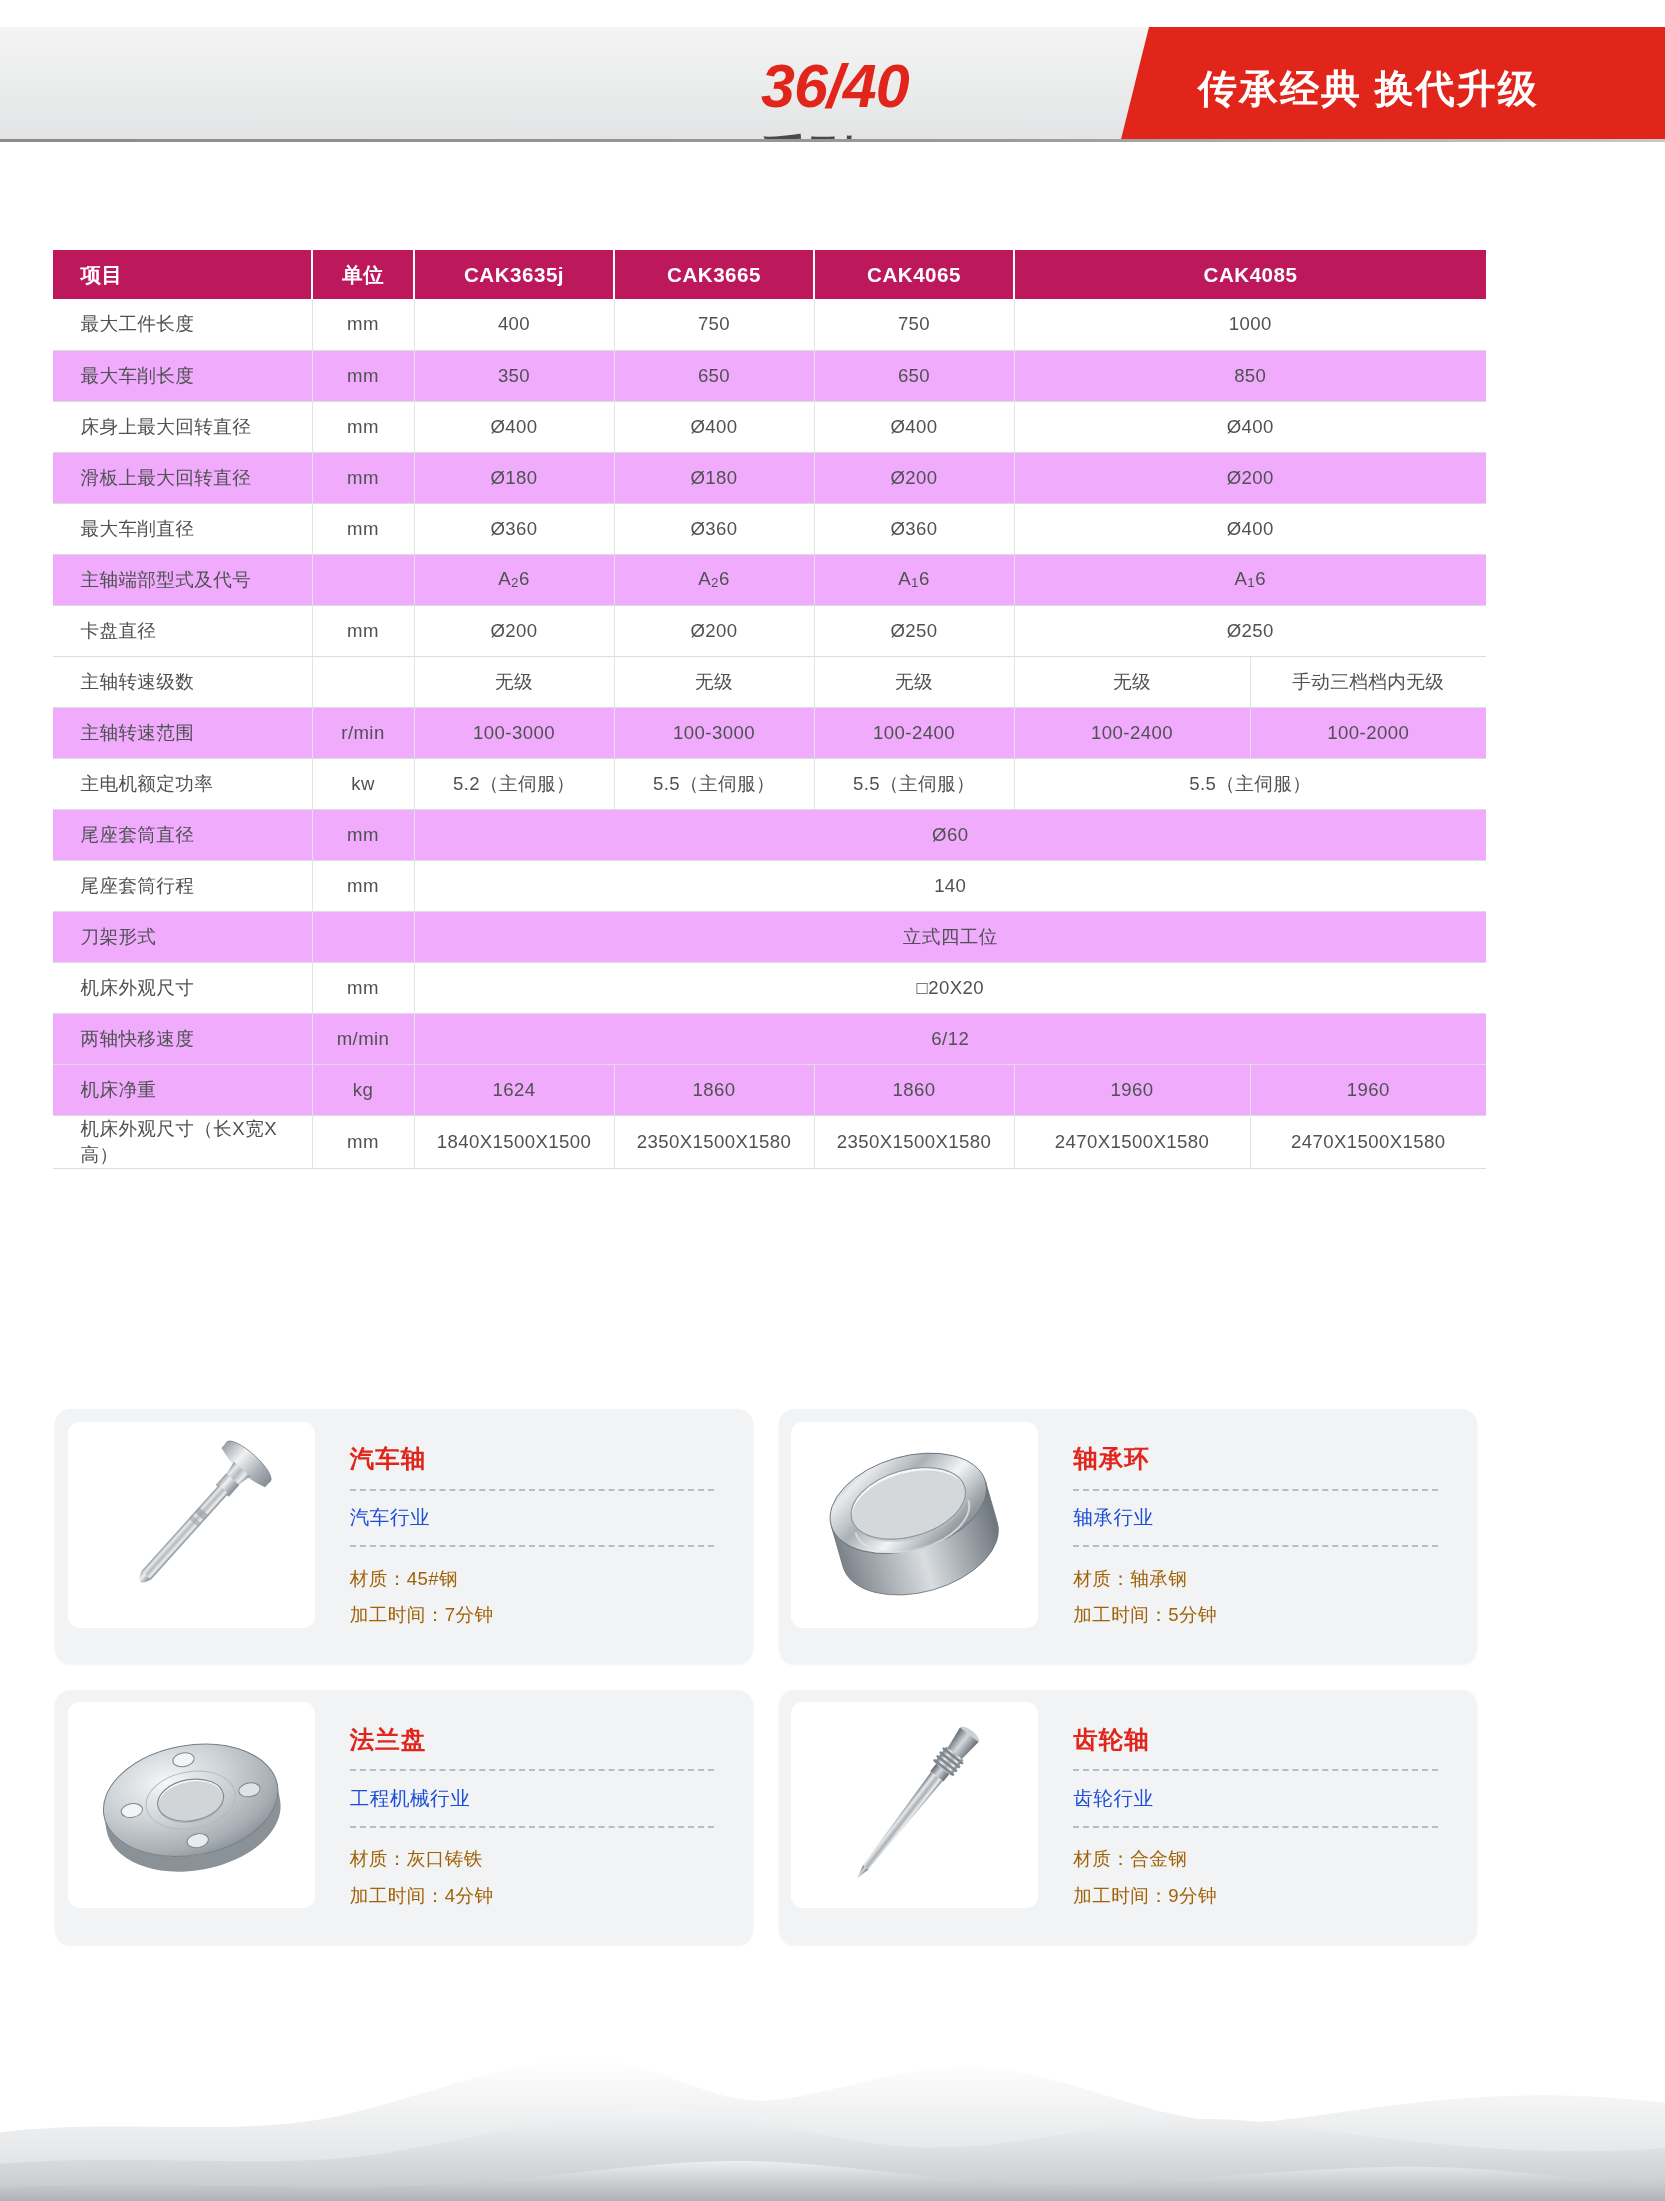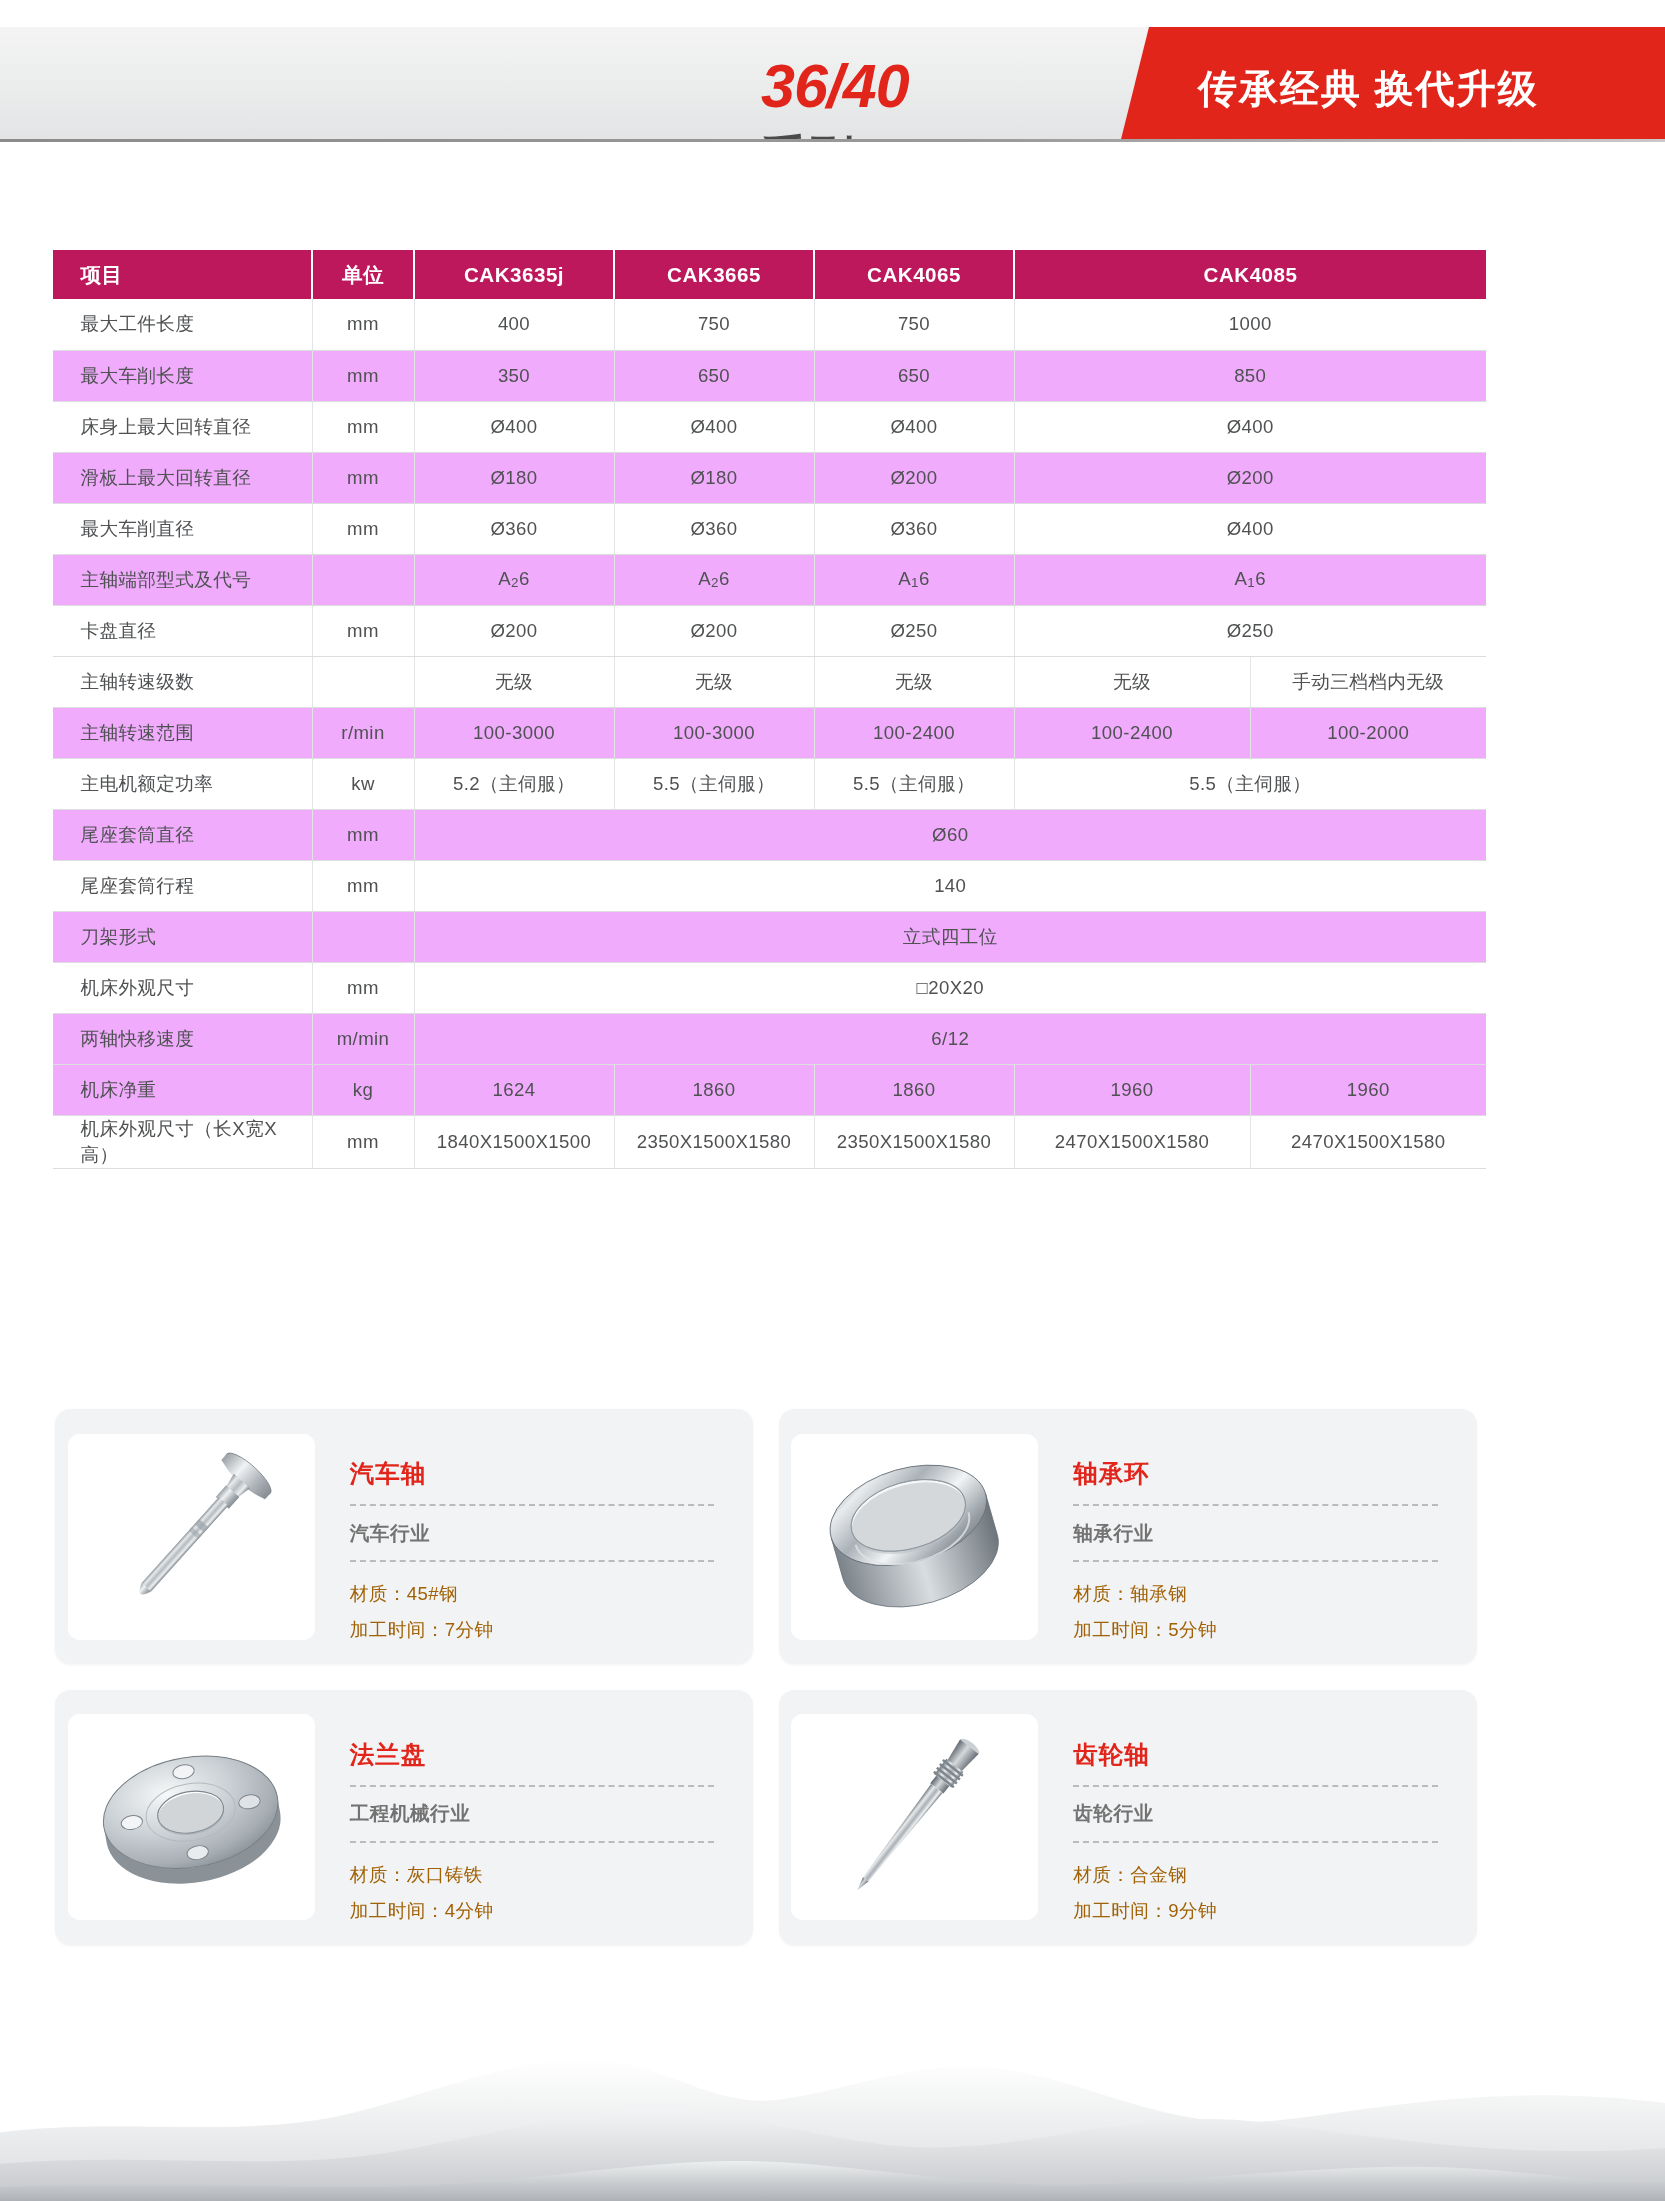--- a/index.html
+++ b/index.html
@@ -91,41 +91,41 @@
   .cards {
     position: absolute; left: 55px; top: 1409px;
     width: 1421px;
     display: grid; grid-template-columns: 698px 698px;
     column-gap: 25.5px; row-gap: 25.5px;
   }
   .card {
     position: relative; height: 255px;
     background: #f2f3f4;
     border-radius: 15.7px;
-    display: flex; align-items: center;
+    display: flex; align-items: flex-start;
     box-shadow: 0 1px 2.9px rgba(0,0,0,0.05);
   }
   .card-img {
     width: 247px; margin: 12.7px 0 12.7px 12.7px;
     background: #ffffff; border-radius: 11.8px;
     display: flex; align-items: center; justify-content: center;
     overflow: hidden;
   }
   .card-img svg { display: block; }
   .card-body { flex: 1; padding: 33px 39px 0 35px; }
   .card-title {
     font-size: 24.5px; font-weight: 700; color: #e1251b;
     letter-spacing: 1px; margin-bottom: 13.7px;
   }
   .dashrule {
     border-top: 2px dashed #b9bbbd;
     margin: 0 0 13.7px 0; height: 0;
   }
   .card-industry {
-    font-size: 19.6px; font-weight: 700; color: #737373;
+    font-size: 19.6px; font-weight: 400; color: #1d4ed8;
     letter-spacing: 0.5px; margin-bottom: 13.7px;
   }
   .card-meta {
     font-size: 18.6px; color: #a16207; letter-spacing: 0.4px;
     line-height: 1.95;
   }
 
   
   .mountain { position: absolute; left:0; bottom:0; width:1665px; height:294px; }
   .mountain svg { display:block; width:100%; height:100%; }

